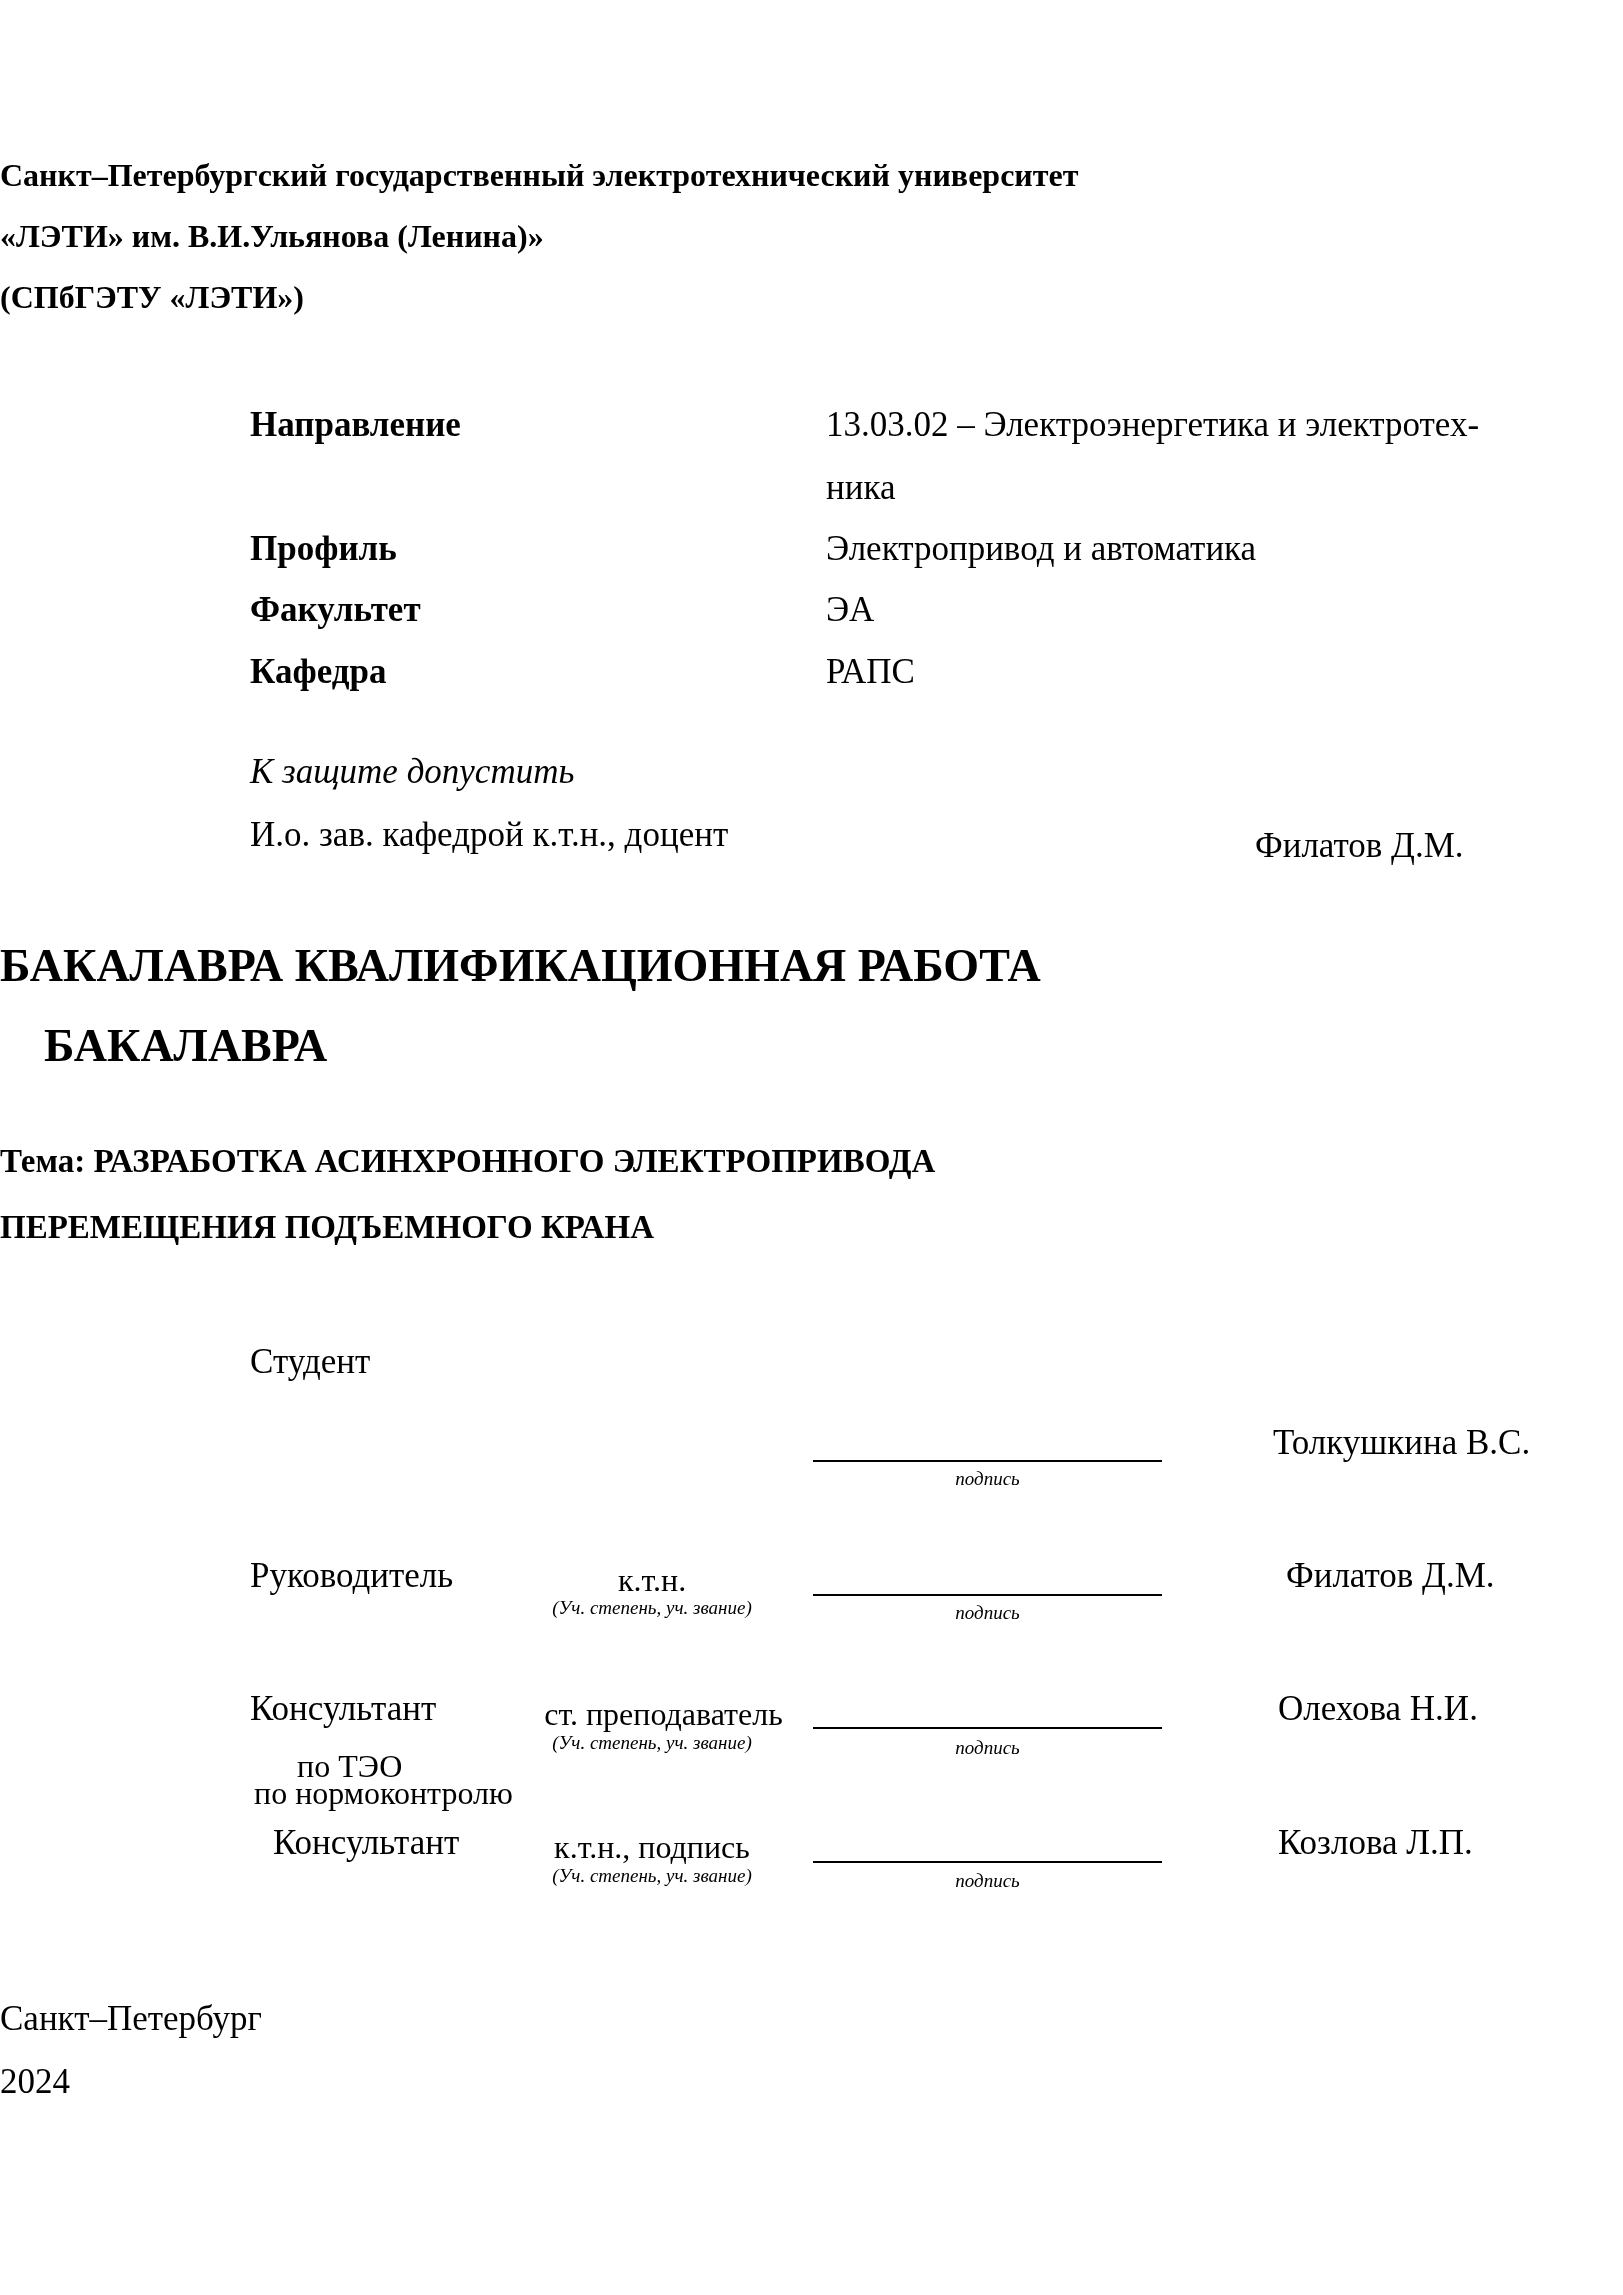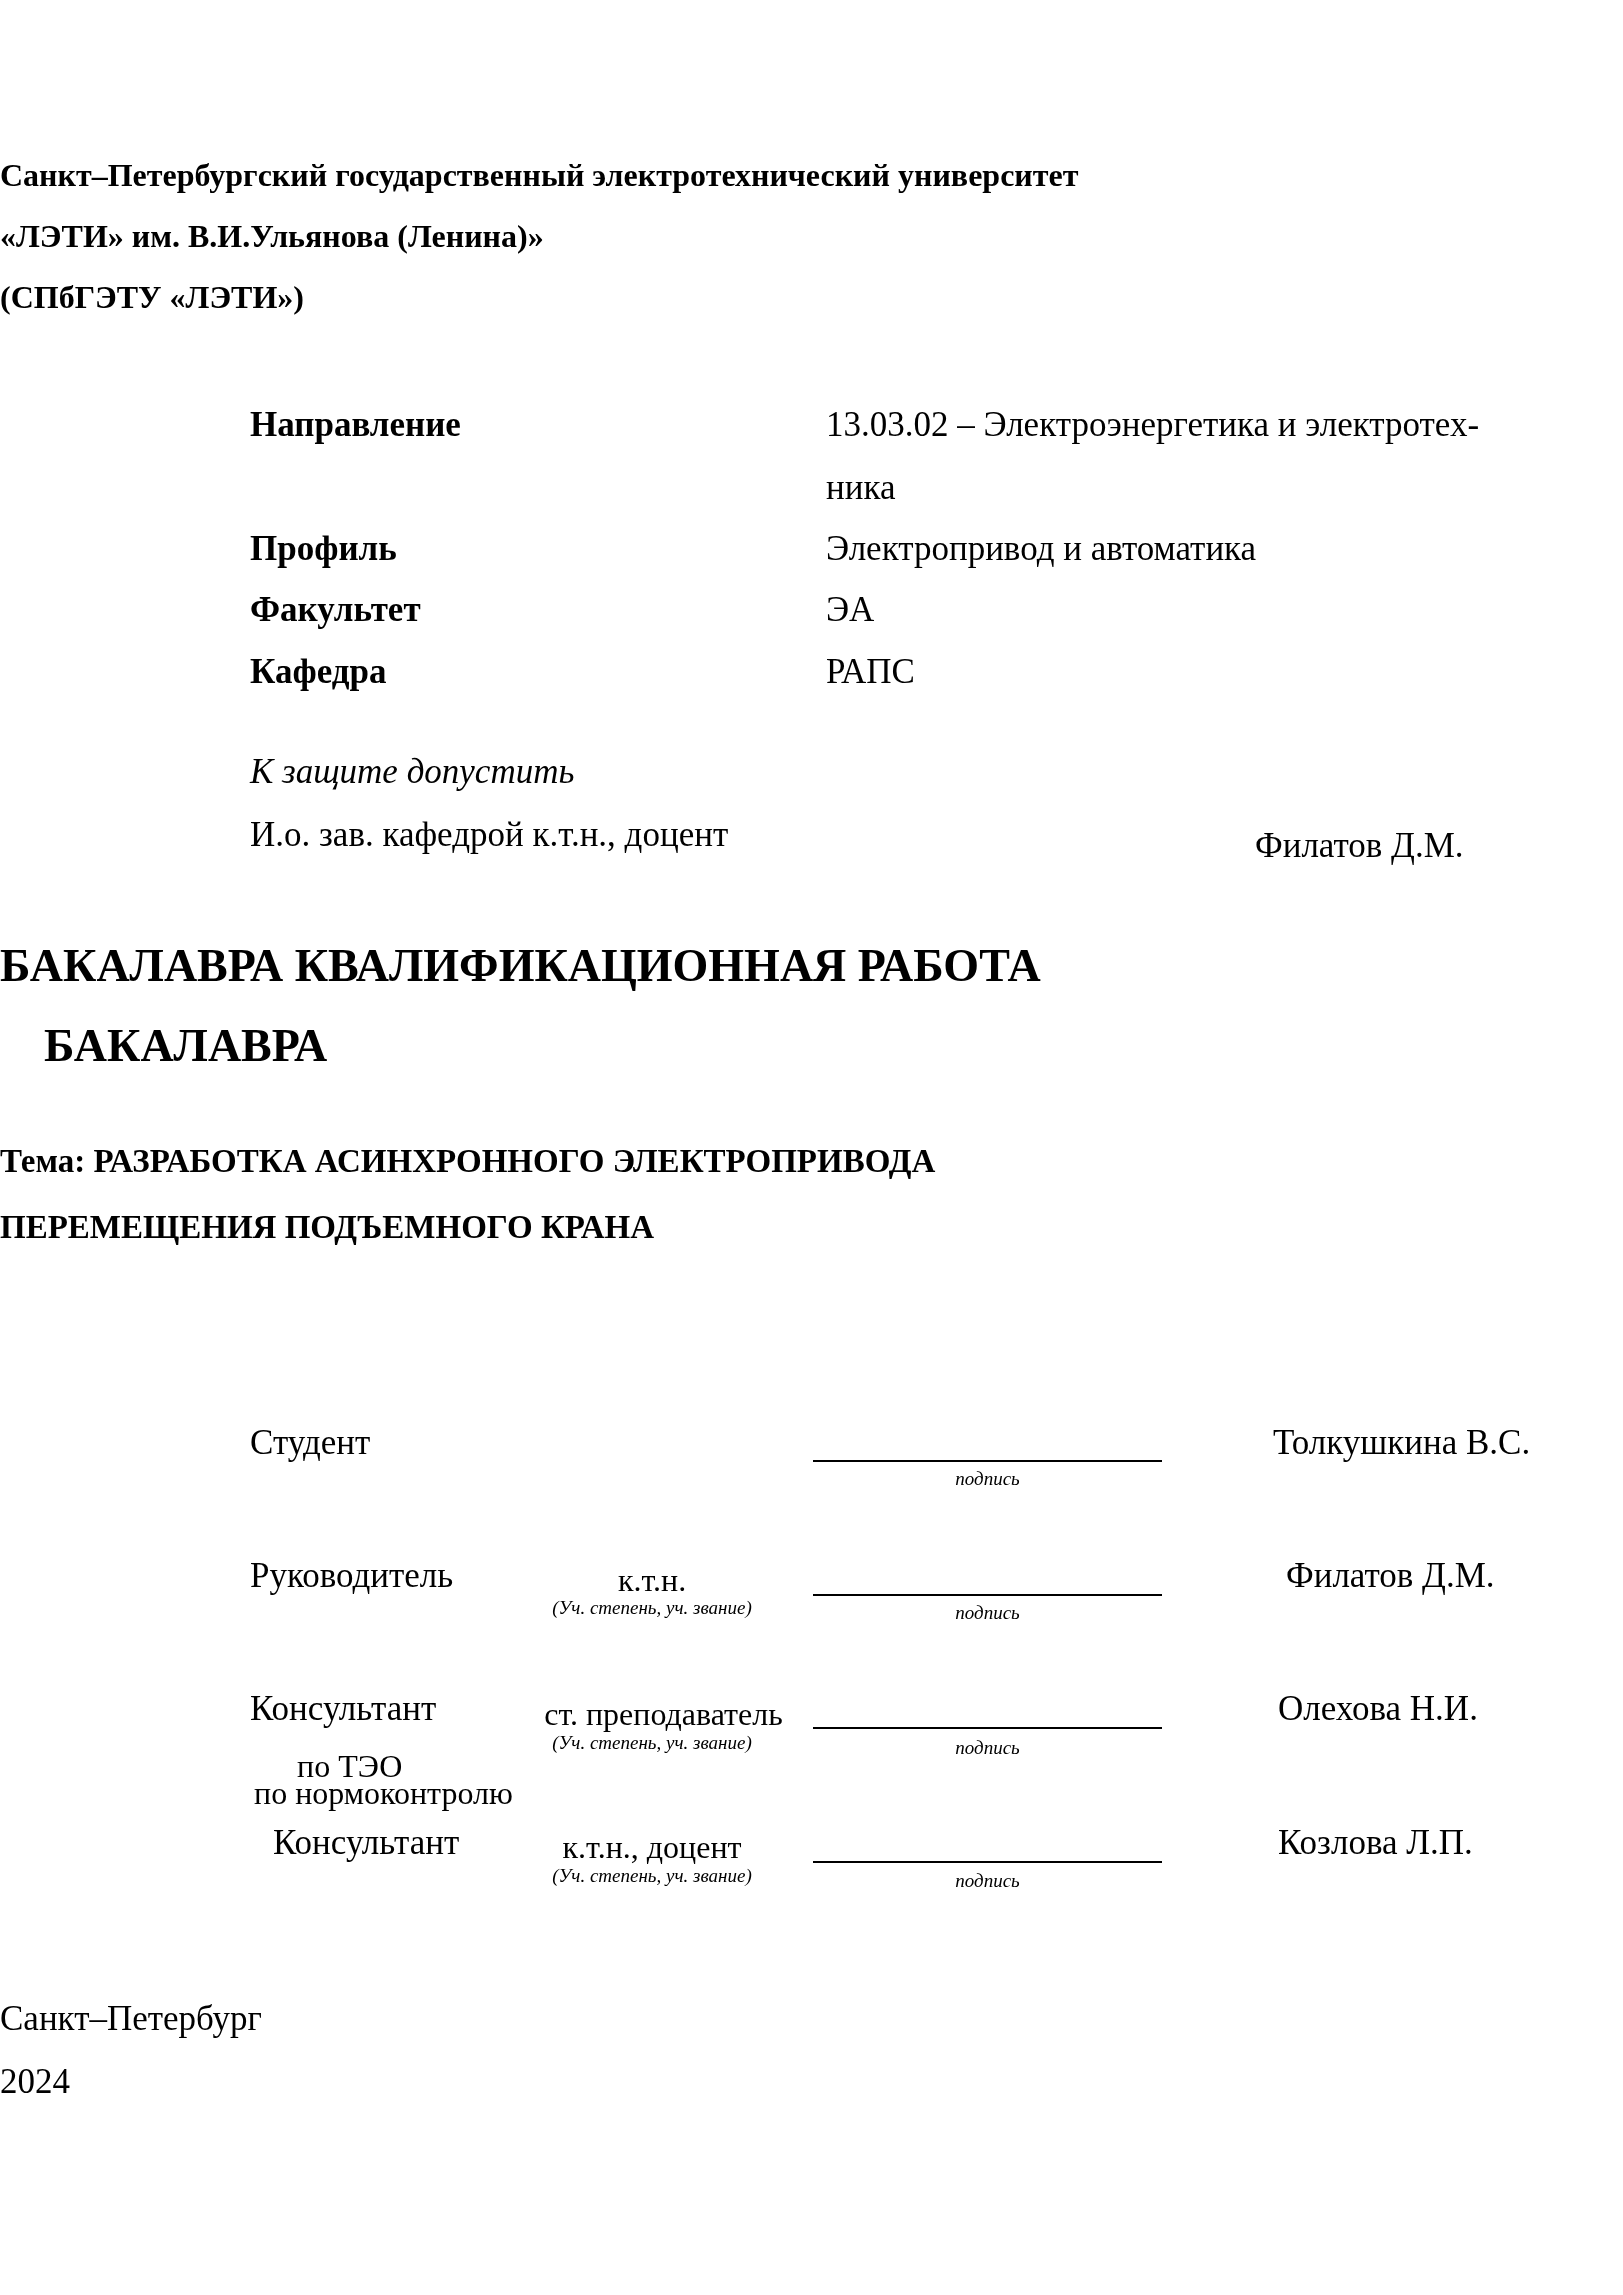--- a/index.html
+++ b/index.html
@@ -40,21 +40,21 @@
 <div class="abs i f44" style="left:250px; top:752px;">К защите допустить</div>
 <div class="abs f44" style="left:250px; top:815px;">И.о. зав. кафедрой к.т.н., доцент</div>
 <div class="abs f44" style="left:1255px; top:826px;">Филатов Д.М.</div>
 
 <div class="abs center title" style="top:939px;">БАКАЛАВРА КВАЛИФИКАЦИОННАЯ РАБОТА</div>
 <div class="abs center title" style="top:1019px;margin-left:44px;">БАКАЛАВРА</div>
 
 <div class="abs center theme" style="top:1143px;">Тема: РАЗРАБОТКА АСИНХРОННОГО ЭЛЕКТРОПРИВОДА</div>
 <div class="abs center theme" style="top:1209px;">ПЕРЕМЕЩЕНИЯ ПОДЪЕМНОГО КРАНА</div>
 
-<div class="abs f44" style="left:250px; top:1423px;">Студент</div>
+<div class="abs f44" style="left:250px; top:1342px;">Студент</div>
 <div class="line" style="top:1460px;"></div>
 <div class="abs small cc" style="left:813px; width:349px; top:1468px;">подпись</div>
 <div class="abs f44" style="left:1273px; top:1423px;">Толкушкина В.С.</div>
 
 <div class="abs f44" style="left:250px; top:1556px;">Руководитель</div>
 <div class="abs f40 cc" style="left:534px; width:236px; top:1562px;">к.т.н.</div>
 <div class="abs small cc" style="left:534px; width:236px; top:1597px;">(Уч. степень, уч. звание)</div>
 <div class="line" style="top:1594px;"></div>
 <div class="abs small cc" style="left:813px; width:349px; top:1602px;">подпись</div>
 <div class="abs f44" style="left:1286px; top:1556px;">Филатов Д.М.</div>
@@ -62,21 +62,21 @@
 <div class="abs f44" style="left:250px; top:1689px;">Консультант</div>
 <div class="abs f40" style="left:297px; top:1748px;">по ТЭО</div>
 <div class="abs f40 cc" style="left:534px; width:259px; top:1696px;">ст. преподаватель</div>
 <div class="abs small cc" style="left:534px; width:236px; top:1732px;">(Уч. степень, уч. звание)</div>
 <div class="line" style="top:1727px;"></div>
 <div class="abs small cc" style="left:813px; width:349px; top:1737px;">подпись</div>
 <div class="abs f44" style="left:1278px; top:1689px;">Олехова Н.И.</div>
 
 <div class="abs f44" style="left:273px; top:1823px;">Консультант</div>
 <div class="abs f40" style="left:254px; top:1775px;">по нормоконтролю</div>
-<div class="abs f40 cc" style="left:534px; width:236px; top:1829px;">к.т.н., доцент</div>
+<div class="abs f40 cc" style="left:534px; width:236px; top:1829px;">к.т.н., подпись</div>
 <div class="abs small cc" style="left:534px; width:236px; top:1865px;">(Уч. степень, уч. звание)</div>
 <div class="line" style="top:1861px;"></div>
 <div class="abs small cc" style="left:813px; width:349px; top:1870px;">подпись</div>
 <div class="abs f44" style="left:1278px; top:1823px;">Козлова Л.П.</div>
 
 <div class="abs center f44" style="top:1999px;">Санкт–Петербург</div>
 <div class="abs center f44" style="top:2062px;">2024</div>
 
 
 </body></html>

